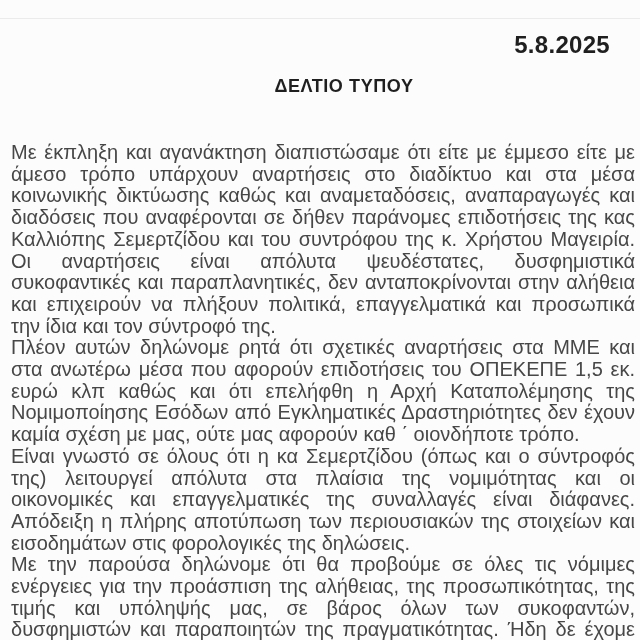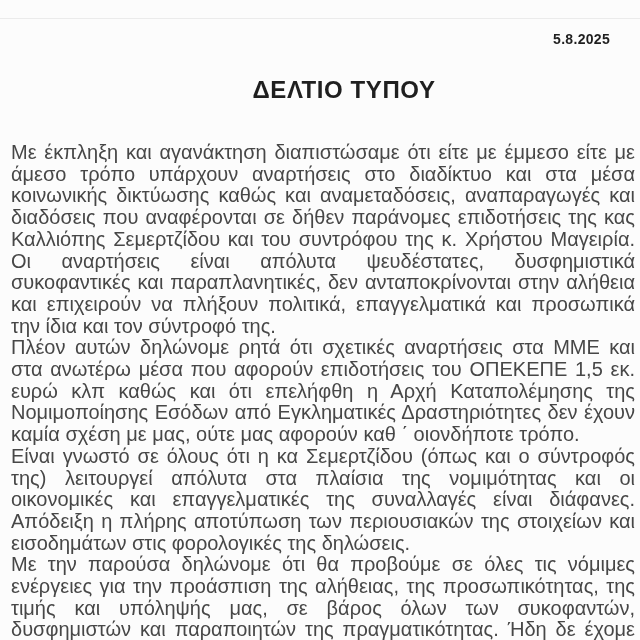--- a/index.html
+++ b/index.html
@@ -26,32 +26,32 @@
     left:0;
     top:18px;
     width:640px;
     height:0;
     border-top:1px solid var(--divider);
   }
   .doc-date{
     position:absolute;
     top:31px;
     right:30px;
-    font-size:14px;
+    font-size:24px;
     font-weight:bold;
     color:var(--heading-text);
     letter-spacing:0.3px;
   }
   .doc-title{
     position:absolute;
     top:76px;
     left:0;
     width:640px;
     text-align:center;
-    font-size:24px;
+    font-size:18px;
     font-weight:bold;
     color:var(--heading-text);
     letter-spacing:0.6px;
     padding-left:48px;
   }
   .doc-body{
     position:absolute;
     top:142px;
     left:11px;
     width:624px;

